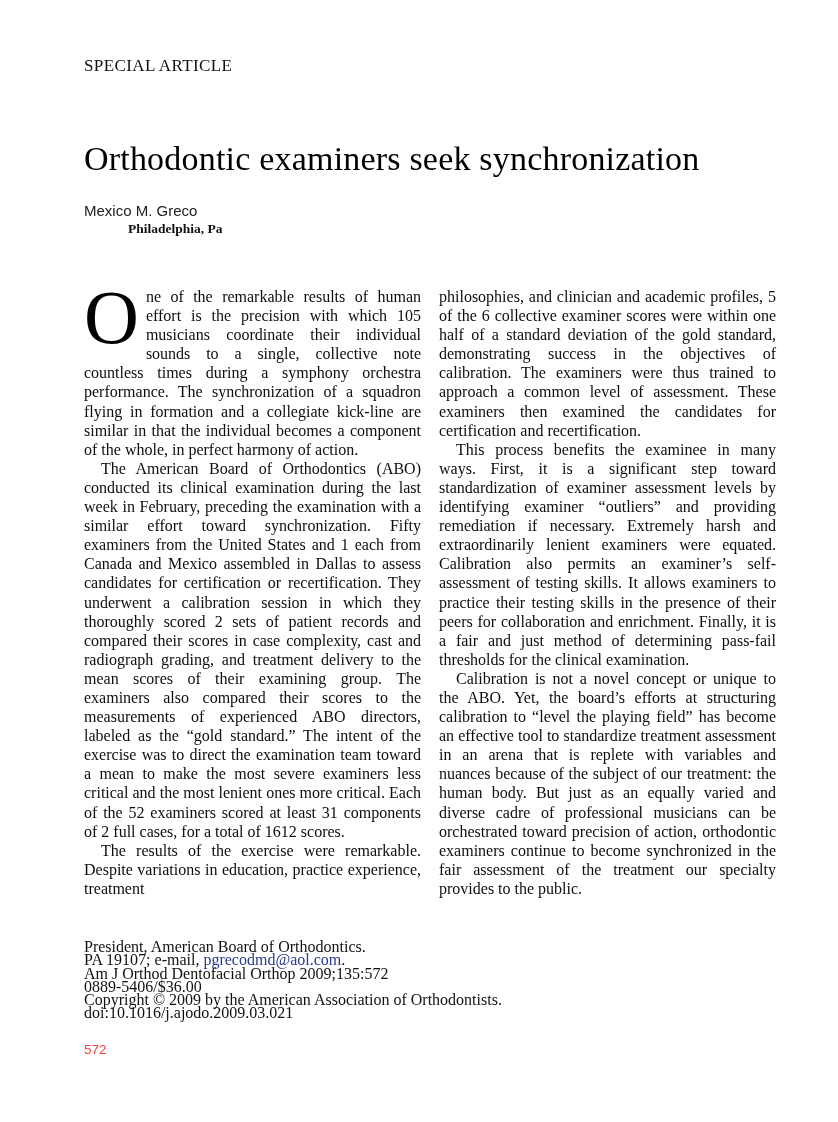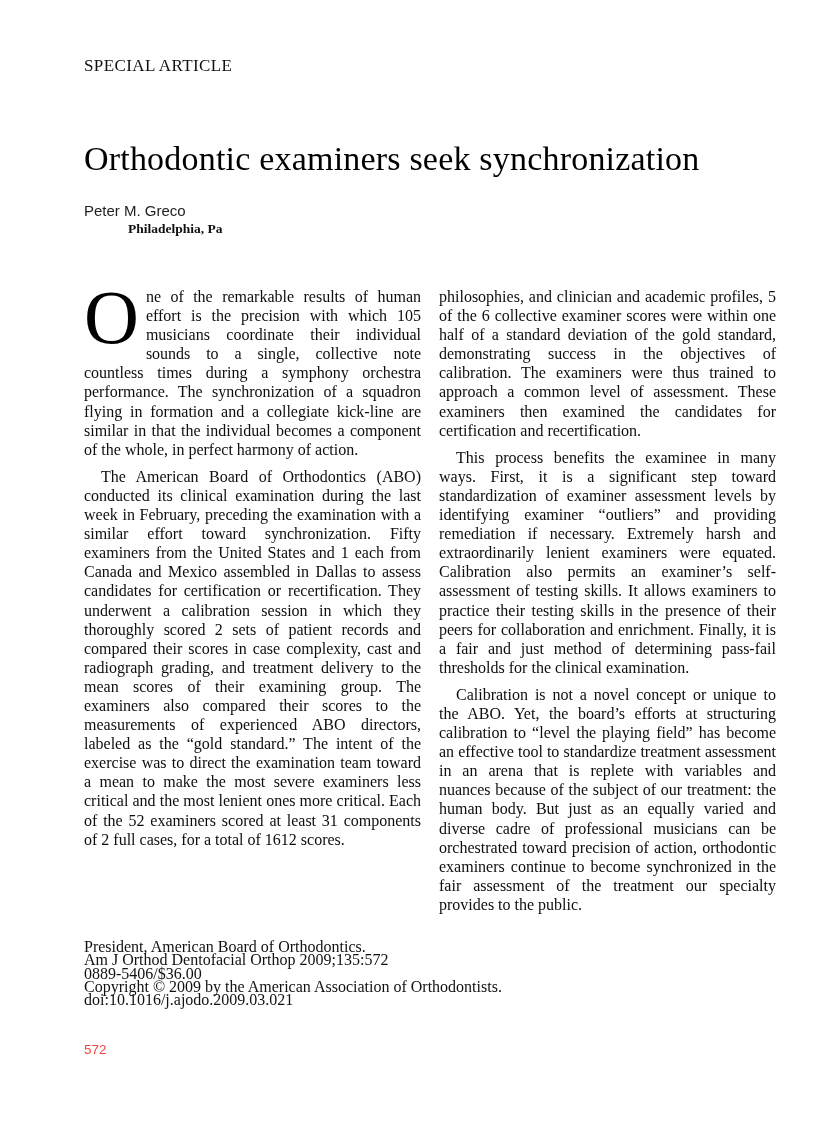--- a/index.html
+++ b/index.html
@@ -59,21 +59,20 @@
     margin: 0;
     font-size: 16px;
     line-height: 19.1px;
     text-align: justify;
     hyphens: auto;
     -webkit-hyphens: auto;
     color: #0d0d0d;
   }
   .para.indent {
     text-indent: 17px;
-    margin-top: 8px;
   }
   .dropcap {
     float: left;
     font-size: 76px;
     line-height: 57px;
     height: 57px;
     margin: 2px 7px 0 0;
     color: #000000;
   }
   .footnote {
@@ -101,38 +100,40 @@
 </head>
 <body>
 
 <div class="page">
 
   <div class="kicker">SPECIAL ARTICLE</div>
 
   <h1 class="title">Orthodontic examiners seek synchronization</h1>
 
   <div class="byline">
-    <div class="author">Peter M. Greco</div>
+    <div class="author">Mexico M. Greco</div>
     <div class="location">Philadelphia, Pa</div>
   </div>
 
   <div class="columns">
     <div class="col">
       <p class="para"><span class="dropcap">O</span><span>ne of the remarkable results of human effort is the precision with which 105 musicians coordinate their individual sounds to a single, collective note countless times during a symphony orchestra performance. The synchronization of a squadron flying in formation and a collegiate kick-line are similar in that the individual becomes a component of the whole, in perfect harmony of action.</span></p>
       <p class="para indent">The American Board of Orthodontics (ABO) conducted its clinical examination during the last week in February, preceding the examination with a similar effort toward synchronization. Fifty examiners from the United States and 1 each from Canada and Mexico assembled in Dallas to assess candidates for certification or recertification. They underwent a calibration session in which they thoroughly scored 2 sets of patient records and compared their scores in case complexity, cast and radiograph grading, and treatment delivery to the mean scores of their examining group. The examiners also compared their scores to the measurements of experienced ABO directors, labeled as the “gold standard.” The intent of the exercise was to direct the examination team toward a mean to make the most severe examiners less critical and the most lenient ones more critical. Each of the 52 examiners scored at least 31 components of 2 full cases, for a total of 1612 scores.</p>
+      <p class="para indent">The results of the exercise were remarkable. Despite variations in education, practice experience, treatment</p>
     </div>
     <div class="col">
       <p class="para">philosophies, and clinician and academic profiles, 5 of the 6 collective examiner scores were within one half of a standard deviation of the gold standard, demonstrating success in the objectives of calibration. The examiners were thus trained to approach a common level of assessment. These examiners then examined the candidates for certification and recertification.</p>
       <p class="para indent">This process benefits the examinee in many ways. First, it is a significant step toward standardization of examiner assessment levels by identifying examiner “outliers” and providing remediation if necessary. Extremely harsh and extraordinarily lenient examiners were equated. Calibration also permits an examiner’s self-assessment of testing skills. It allows examiners to practice their testing skills in the presence of their peers for collaboration and enrichment. Finally, it is a fair and just method of determining pass-fail thresholds for the clinical examination.</p>
       <p class="para indent">Calibration is not a novel concept or unique to the ABO. Yet, the board’s efforts at structuring calibration to “level the playing field” has become an effective tool to standardize treatment assessment in an arena that is replete with variables and nuances because of the subject of our treatment: the human body. But just as an equally varied and diverse cadre of professional musicians can be orchestrated toward precision of action, orthodontic examiners continue to become synchronized in the fair assessment of the treatment our specialty provides to the public.</p>
     </div>
   </div>
 
   <div class="footnote">
     <div>President, American Board of Orthodontics.</div>
+    <div><span>PA 19107; e-mail, </span><a class="email">pgrecodmd@aol.com</a><span>.</span></div>
     <div>Am J Orthod Dentofacial Orthop 2009;135:572</div>
     <div>0889-5406/$36.00</div>
     <div>Copyright © 2009 by the American Association of Orthodontists.</div>
     <div>doi:10.1016/j.ajodo.2009.03.021</div>
   </div>
 
   <div class="folio">572</div>
 
 </div>
 

